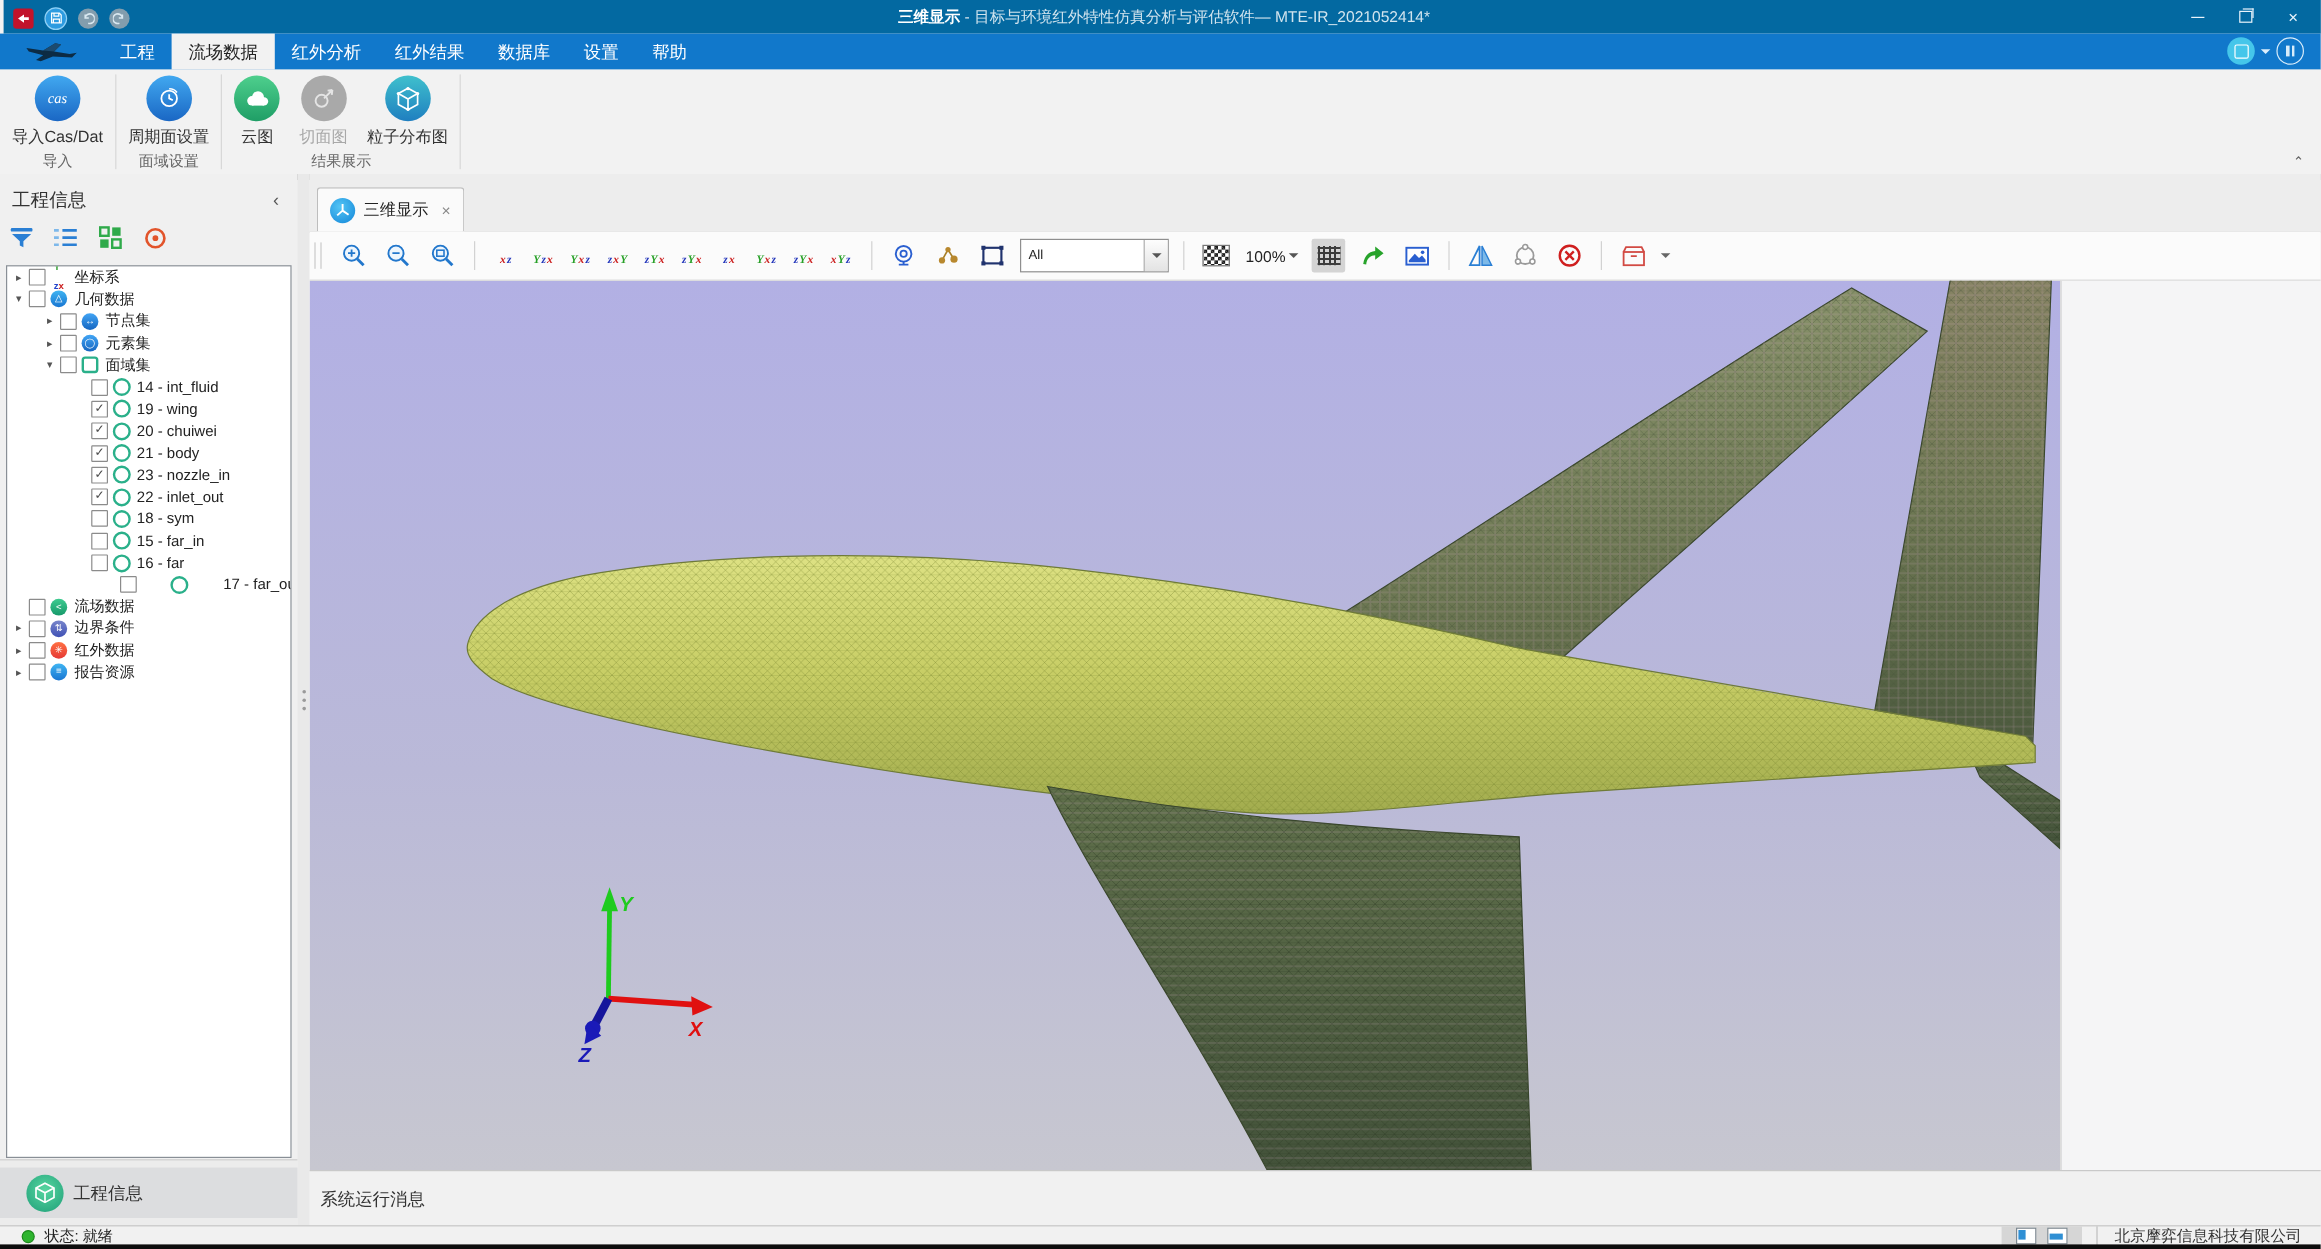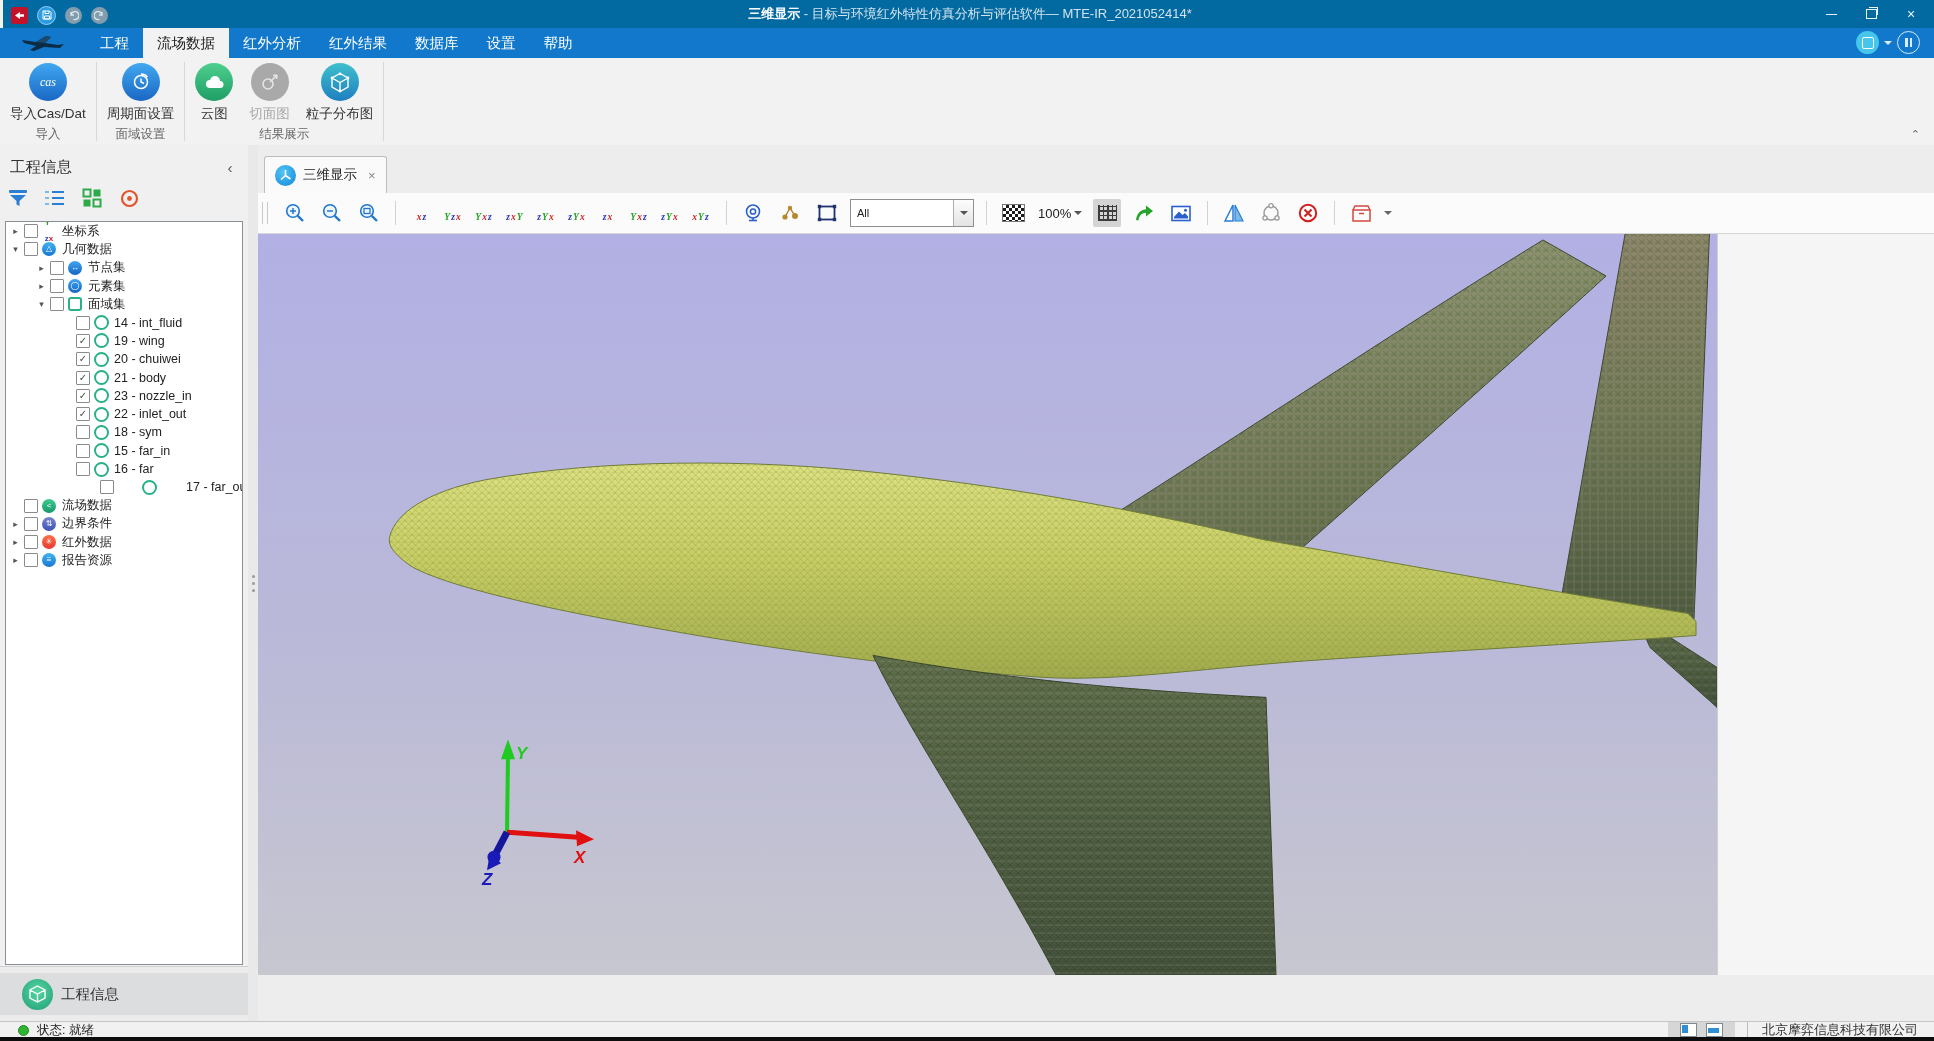--- a/index.html
+++ b/index.html
@@ -734,20 +734,23 @@
         <polygon points="229,637 232,619 243,630" fill="#1a1ab8"></polygon>
         <text x="258" y="526" font-size="17" font-weight="bold" font-style="italic" fill="#1ecb1e">Y</text>
         <text x="316" y="630" font-size="17" font-weight="bold" font-style="italic" fill="#e01010">X</text>
         <text x="224" y="652" font-size="17" font-weight="bold" font-style="italic" fill="#1a1ab8">Z</text>
       </g>
     </svg>
   </div>
 
   <div id="right-gap" class="abs"></div>
 
+  <div id="message-panel" class="abs">
+    <span class="msg-label">系统运行消息</span>
+  </div>
 </div>
 
 <div id="statusbar" class="abs">
   <div id="status-left">
     <span class="status-dot"></span>
     <span>状态: 就绪</span>
   </div>
   <div id="status-right">
     <span id="layout-icons">
       <span class="lay-ic l1"></span>

